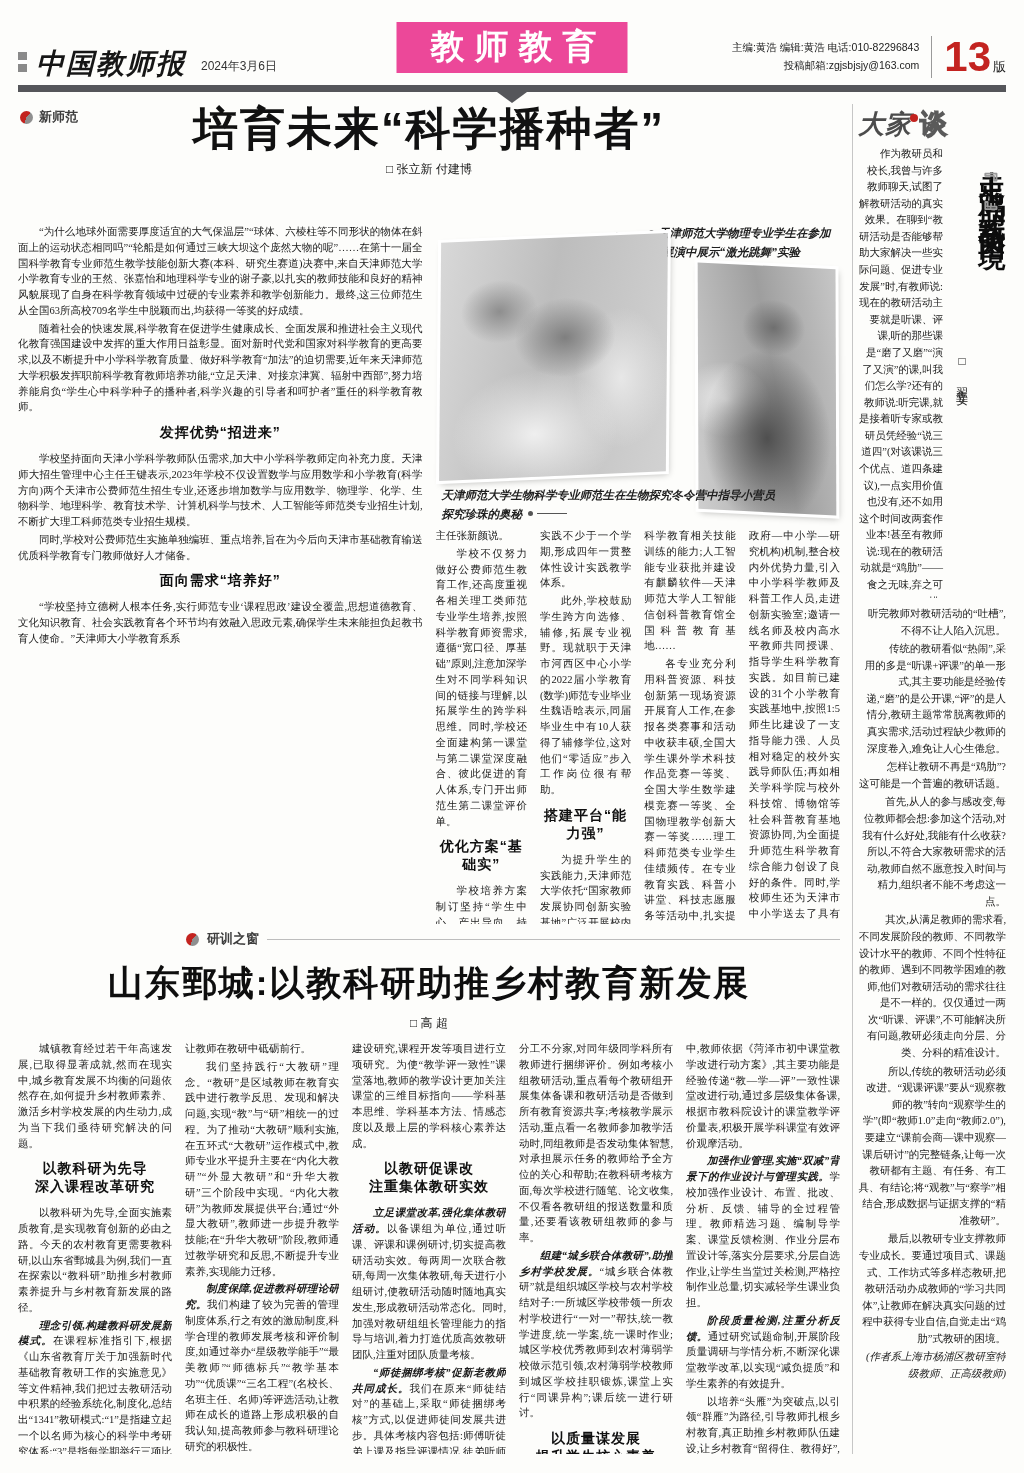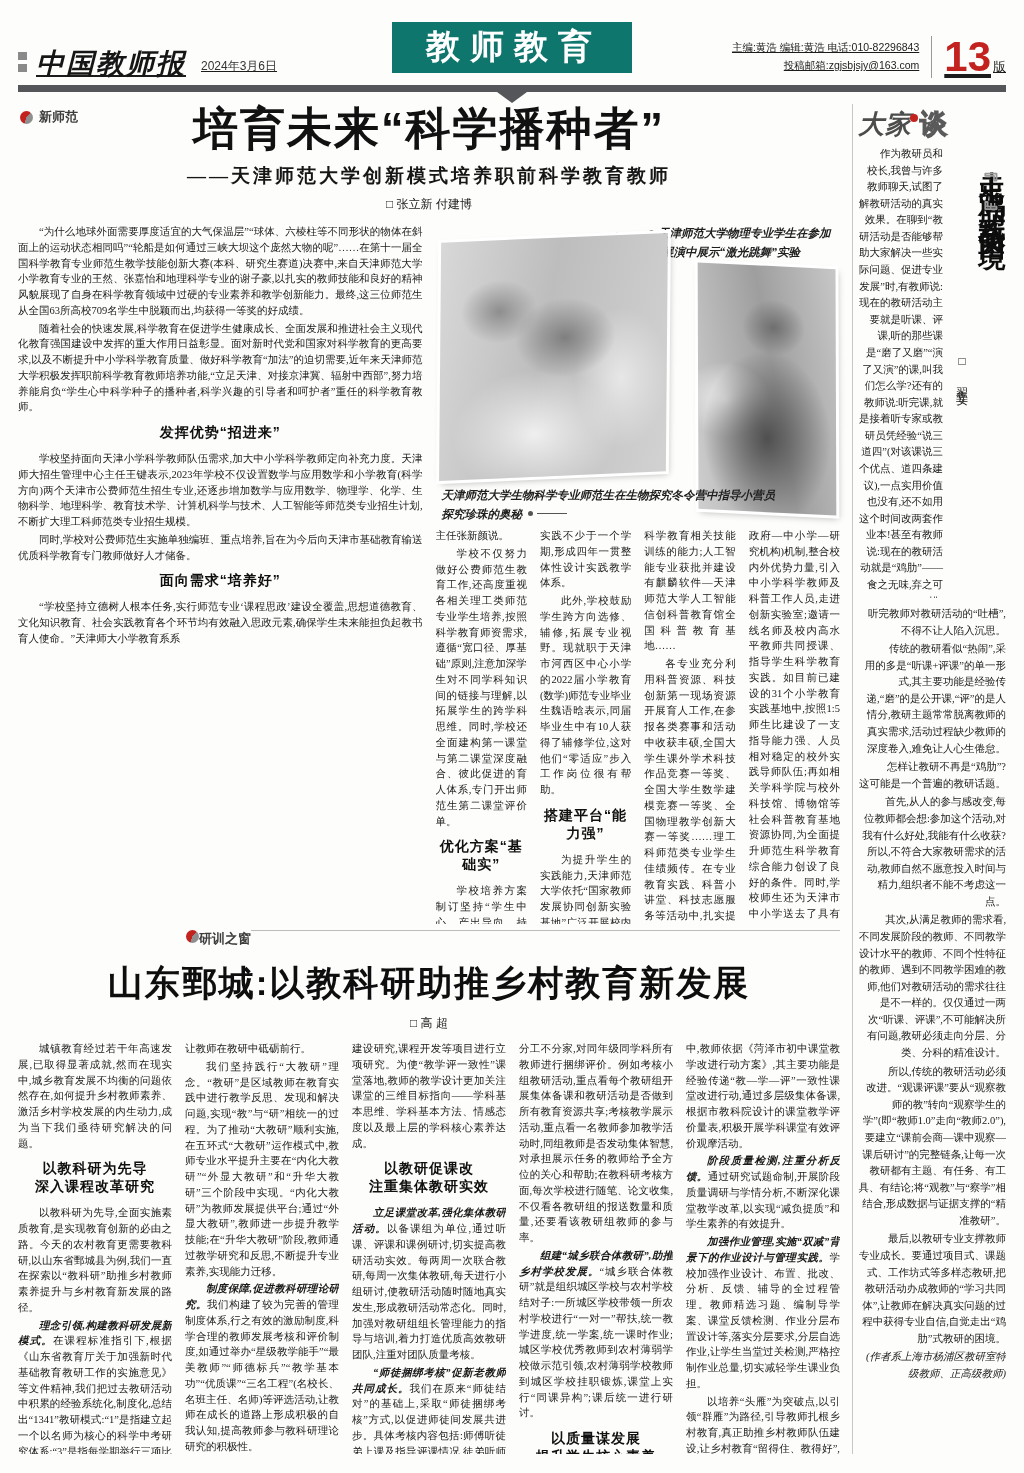--- a/index.html
+++ b/index.html
@@ -1,28 +1,28 @@
 <!DOCTYPE html>
 <html><head>
 <meta charset="utf-8">
 <style>
   html,body{margin:0;padding:0;}
   body{width:1024px;height:1473px;background:#e9e7e3;overflow:hidden;}
   .page{position:relative;width:1024px;height:1473px;box-sizing:border-box;
         background:#fdfdfb;padding:24px 18px 12px 18px;
         font-family:"Liberation Serif", serif;color:#1c1c1c;}
   
-  .masthead{display:flex;align-items:flex-end;justify-content:space-between;height:54px;position:relative;text-decoration:underline;}
+  .masthead{display:flex;align-items:flex-end;justify-content:space-between;height:54px;position:relative;}
   .mast-left{display:flex;align-items:flex-end;gap:9px;}
   .mast-mark{width:9px;height:20px;background:linear-gradient(#8a8a8a 0 42%,#fff 42% 58%,#8a8a8a 58% 100%);margin-bottom:6px;}
   .mast-logo{font-weight:bold;font-style:italic;font-size:28px;letter-spacing:2px;color:#161616;line-height:1;}
   .mast-date{font-family:"Liberation Sans",sans-serif;font-size:12px;color:#333;margin:0 0 3px 6px;}
   .section-banner{position:absolute;left:50%;top:-2px;transform:translateX(-50%);
-        background:#0f766e;color:#fff;font-family:"Liberation Sans",sans-serif;
-        font-weight:bold;font-size:34px;letter-spacing:10px;padding:4px 30px 6px 34px;line-height:1.2;}
+        background:#ec4899;color:#fff;font-family:"Liberation Sans",sans-serif;
+        font-weight:bold;font-size:34px;letter-spacing:10px;padding:4px 21px 6px 34px;line-height:1.2;}
   .mast-right{display:flex;align-items:center;gap:12px;}
   .staff{font-family:"Liberation Sans",sans-serif;font-size:10.5px;line-height:1.7;text-align:right;color:#222;}
   .page-num{display:flex;align-items:baseline;border-left:1px solid #9a9a9a;padding-left:12px;}
   .page-num-n{font-family:"Liberation Sans",sans-serif;font-weight:bold;font-size:42px;color:#c3231f;line-height:1;}
   .page-num-u{font-size:13px;margin-left:2px;color:#222;}
   .header-bar{height:7px;background:#55565a;margin-top:7px;position:relative;}
   .header-bar .chev{position:absolute;left:50%;top:7px;transform:translateX(-50%);
         width:0;height:0;border-left:15px solid transparent;border-right:15px solid transparent;
         border-top:11px solid #55565a;}
   
@@ -65,21 +65,21 @@
   .cols-row{flex:1;display:flex;gap:13px;margin-top:8px;overflow:hidden;}
   .col{flex:1;min-width:0;overflow:hidden;}
   
   .bp{font-size:10.5px;line-height:1.5;text-align:justify;text-indent:2em;margin:0 0 2px 0;color:#1a1a1a;}
   .bp .lead{font-weight:bold;font-style:italic;}
   .attr{text-align:right;font-style:italic;text-indent:0;}
   .col-sub{font-family:"Liberation Sans",sans-serif;font-weight:bold;font-size:14px;
       text-align:center;margin:9px 0;letter-spacing:1px;white-space:pre-line;color:#101010;}
   
   .bottom-sec{margin-top:6px;flex:1;display:flex;flex-direction:column;min-height:0;}
-  .sec-tagline{display:flex;align-items:flex-start;gap:0;margin-left:168px;}
+  .sec-tagline{display:flex;align-items:center;gap:8px;margin-left:168px;}
   .sec-rule{flex:1;height:1px;background:#bdbdbd;}
   .bottom-head{text-align:center;font-family:"Liberation Sans",sans-serif;font-weight:900;
       font-size:35px;letter-spacing:2px;margin-top:12px;color:#0e0e0e;}
   .bottom-byline{text-align:center;font-family:"Liberation Sans",sans-serif;font-size:12px;margin:8px 0 9px;}
   .bottom-cols{display:flex;gap:13px;flex:1;min-height:0;overflow:hidden;}
   
   .sidebar{width:154px;flex:none;border-left:1px solid #c6c6c6;padding-left:5px;
       box-sizing:border-box;display:flex;flex-direction:column;height:100%;}
   .sb-header{display:flex;align-items:flex-end;gap:1px;height:34px;flex:none;margin-bottom:8px;}
   .sb-h-main{font-size:26px;font-weight:900;font-style:italic;color:#4c4c4c;
@@ -128,21 +128,20 @@
   <div class="content">
 
     <div class="main">
 
       <div class="main-head">
         <div class="tag">
           <span class="tag-icon"></span>
           <span>新师范</span>
         </div>
         <div class="headline">培育未来“科学播种者”</div>
-        <div class="sub-line">——天津师范大学创新模式培养职前科学教育教师</div>
         <div class="byline">□ 张立新 付建博</div>
       </div>
 
       <div class="article-body">
         <div class="colA col">
             <p class="bp">“为什么地球外面需要厚度适宜的大气保温层”“球体、六棱柱等不同形状的物体在斜面上的运动状态相同吗”“轮船是如何通过三峡大坝这个庞然大物的呢”……在第十一届全国科学教育专业师范生教学技能创新大赛(本科、研究生赛道)决赛中,来自天津师范大学小学教育专业的王然、张嘉怡和地理科学专业的谢子豪,以扎实的教师技能和良好的精神风貌展现了自身在科学教育领域中过硬的专业素养和教学创新能力。最终,这三位师范生从全国63所高校709名学生中脱颖而出,均获得一等奖的好成绩。</p>
             <p class="bp">随着社会的快速发展,科学教育在促进学生健康成长、全面发展和推进社会主义现代化教育强国建设中发挥的重大作用日益彰显。面对新时代党和国家对科学教育的更高要求,以及不断提升中小学科学教育质量、做好科学教育“加法”的迫切需要,近年来天津师范大学积极发挥职前科学教育教师培养功能,“立足天津、对接京津冀、辐射中西部”,努力培养能肩负“学生心中科学种子的播种者,科学兴趣的引导者和呵护者”重任的科学教育教师。</p>
             <h3 class="col-sub">发挥优势“招进来”</h3>
             <p class="bp">学校坚持面向天津小学科学教师队伍需求,加大中小学科学教师定向补充力度。天津师大招生管理中心主任王键表示,2023年学校不仅设置数学与应用数学和小学教育(科学方向)两个天津市公费师范生招生专业,还逐步增加数学与应用数学、物理学、化学、生物科学、地理科学、教育技术学、计算机科学与技术、人工智能等师范类专业招生计划,不断扩大理工科师范类专业招生规模。</p>
             <p class="bp">同时,学校对公费师范生实施单独编班、重点培养,旨在为今后向天津市基础教育输送优质科学教育专门教师做好人才储备。</p>
@@ -213,22 +212,22 @@
               <p class="bp"><b class="lead">“师徒捆绑考核”促新老教师共同成长。</b>我们在原来“师徒结对”的基础上,采取“师徒捆绑考核”方式,以促进师徒间发展共进步。具体考核内容包括:师傅听徒弟上课及指导评课情况,徒弟听师傅上课的情况;师傅指导徒弟备课和写教学反思的情况;师徒二人的教育教学质量等。</p>
             </div>
           <div class="col">
               <p class="bp" style="text-indent: 0px;">分工不分家,对同年级同学科所有教师进行捆绑评价。例如考核小组教研活动,重点看每个教研组开展集体备课和教研活动是否做到所有教育资源共享;考核教学展示活动,重点看一名教师参加教学活动时,同组教师是否发动集体智慧,对承担展示任务的教师给予全方位的关心和帮助;在教科研考核方面,每次学校进行随笔、论文收集,不仅看各教研组的报送数量和质量,还要看该教研组教师的参与率。</p>
               <p class="bp"><b class="lead">组建“城乡联合体教研”,助推乡村学校发展。</b>“城乡联合体教研”就是组织城区学校与农村学校结对子:一所城区学校带领一所农村学校进行“一对一”帮扶,统一教学进度,统一学案,统一课时作业;城区学校优秀教师到农村薄弱学校做示范引领,农村薄弱学校教师到城区学校挂职锻炼,课堂上实行“同课异构”;课后统一进行研讨。</p>
               <h3 class="col-sub">以质量谋发展
 提升学生核心素养</h3>
             </div>
           <div class="col">
               <p class="bp" style="text-indent: 0px;">中,教师依据《菏泽市初中课堂教学改进行动方案》,其主要功能是经验传递“教—学—评”一致性课堂改进行动,通过多层级集体备课,根据市教科院设计的课堂教学评价量表,积极开展学科课堂有效评价观摩活动。</p>
+              <p class="bp"><b class="lead">加强作业管理,实施“双减”背景下的作业设计与管理实践。</b>学校加强作业设计、布置、批改、分析、反馈、辅导的全过程管理。教师精选习题、编制导学案、课堂反馈检测、作业分层布置设计等,落实分层要求,分层自选作业,让学生当堂过关检测,严格控制作业总量,切实减轻学生课业负担。</p>
               <p class="bp"><b class="lead">阶段质量检测,注重分析反馈。</b>通过研究试题命制,开展阶段质量调研与学情分析,不断深化课堂教学改革,以实现“减负提质”和学生素养的有效提升。</p>
-              <p class="bp"><b class="lead">加强作业管理,实施“双减”背景下的作业设计与管理实践。</b>学校加强作业设计、布置、批改、分析、反馈、辅导的全过程管理。教师精选习题、编制导学案、课堂反馈检测、作业分层布置设计等,落实分层要求,分层自选作业,让学生当堂过关检测,严格控制作业总量,切实减轻学生课业负担。</p>
               <p class="bp">以培养“头雁”为突破点,以引领“群雁”为路径,引导教师扎根乡村教育,真正助推乡村教师队伍建设,让乡村教育“留得住、教得好”,为乡村教育新发展贡献力量。</p>
             </div>
         </div>
       </div>
     </div>
 
     <div class="sidebar">
       <div class="sb-header">
         <span class="sb-h-main">大家</span>
         <span class="sb-h-dot"></span>

